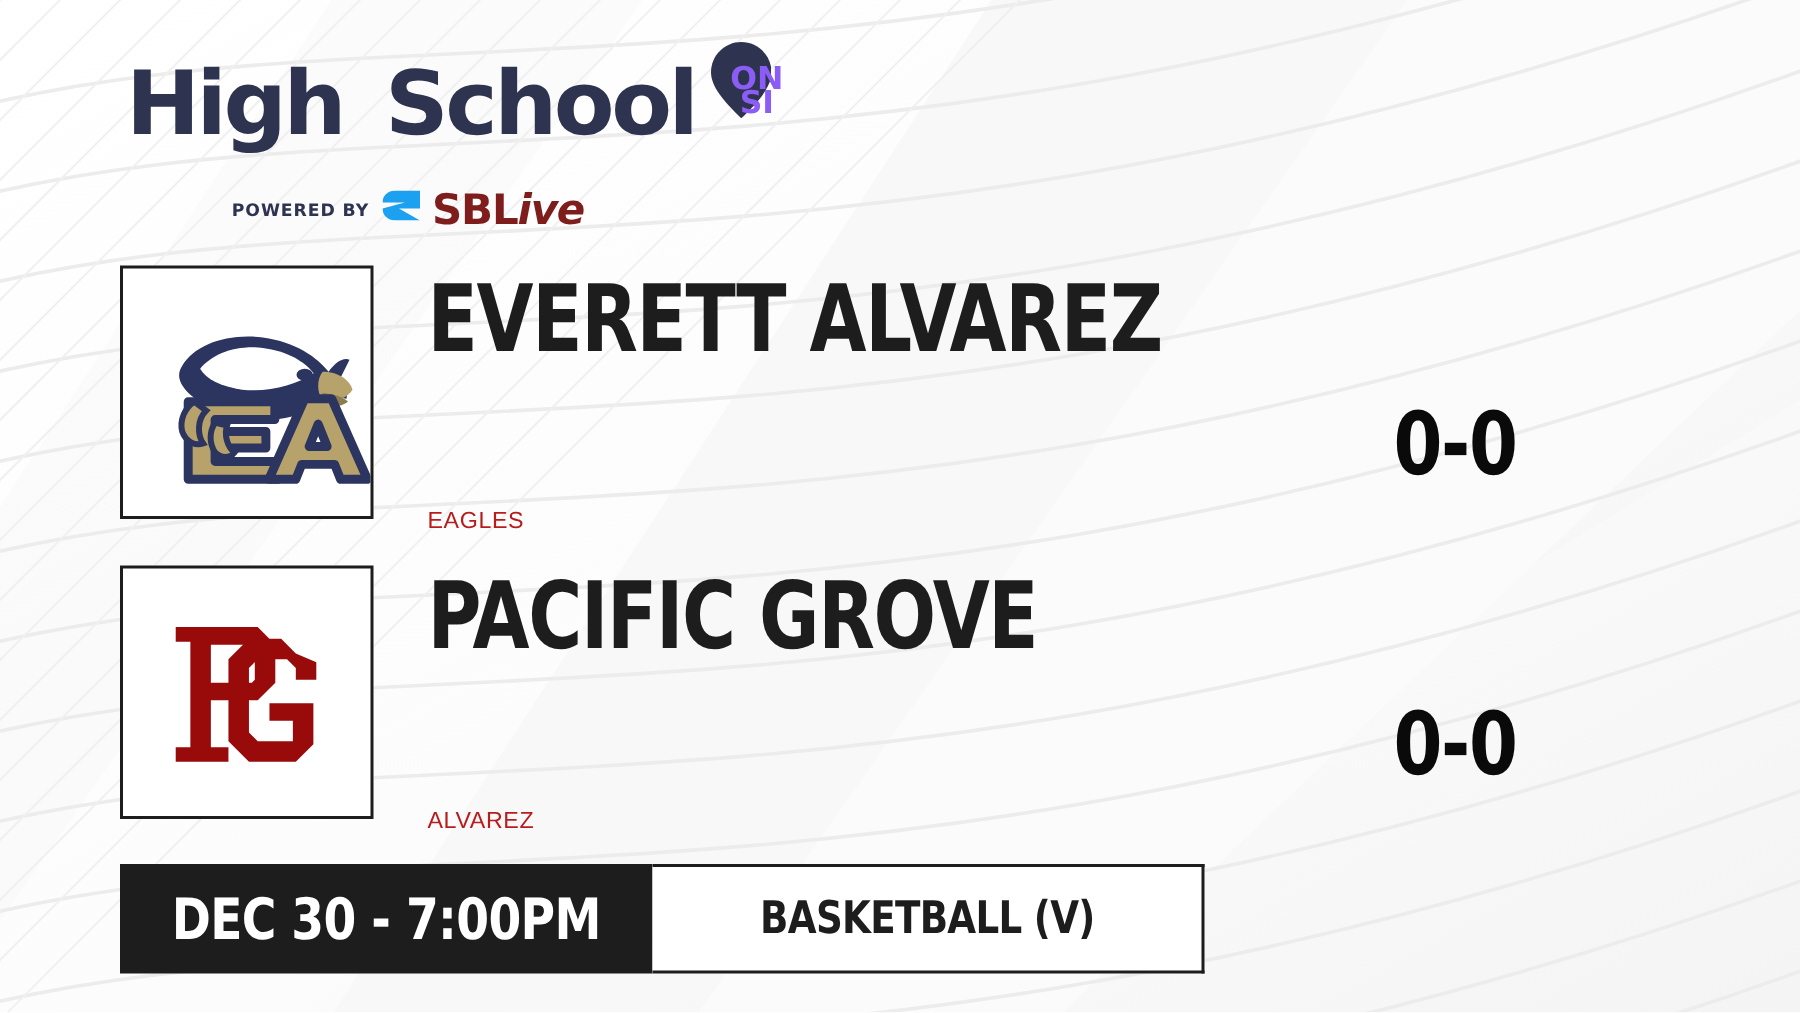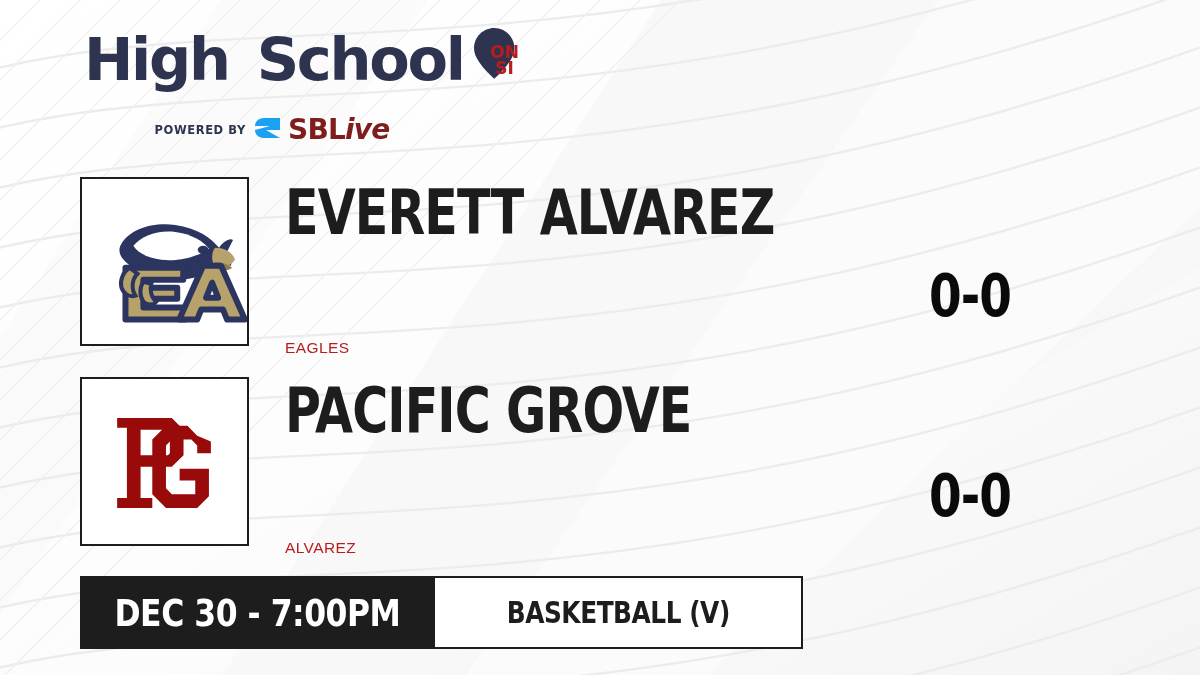--- a/index.html
+++ b/index.html
@@ -11,42 +11,42 @@
   }
 
   
   #bg { position:absolute; inset:0; z-index:0; background:#fdfdfd; }
   #bg svg { display:block; width:1200px; height:675px; }
 
   #stage { position:absolute; inset:0; z-index:2; }
 
   
   .brand { position:absolute; left:84px; top:32px; width:430px; }
-  .brand-row { display:flex; }
+  .brand-row { display:flex; align-items:center; }
   .brand-word {
     font-family:"DejaVu Sans", sans-serif;
     font-weight:bold;
     font-size:59px;
     letter-spacing:-2.3px;
     color:#2e3450;
     line-height:0.96;
     white-space:nowrap;
   }
   .pin { position:relative; width:62px; height:78px; margin-left:10px; margin-top:-4px; }
   .pin svg { display:block; }
   .pin-txt {
     position:absolute; left:0; top:16px; width:62px;
-    text-align:center; color:#b91c1c;
-    font-family:"DejaVu Sans", sans-serif;
-    font-weight:bold; font-size:17px; line-height:16px;
+    text-align:center; color:#8b5cf6;
+    font-family:"DejaVu Sans", sans-serif;
+    font-weight:bold; font-size:21px; line-height:16px;
     letter-spacing:0px;
   }
 
   .powered { display:flex; align-items:center; justify-content:center;
-             width:368px; margin-top:7px; margin-left:4px; }
+             width:368px; margin-top:17px; margin-left:4px; }
   .pw-label {
     font-family:"DejaVu Sans", sans-serif;
     font-weight:bold; font-size:11.5px; letter-spacing:0.6px;
     color:#2e3450;
   }
   .sbl-mark { margin:0 7px 0 9px; }
   .sbl-word {
     font-family:"DejaVu Sans", sans-serif;
     font-weight:bold; font-size:28px; letter-spacing:-0.8px;
     color:#7f1d1d;

